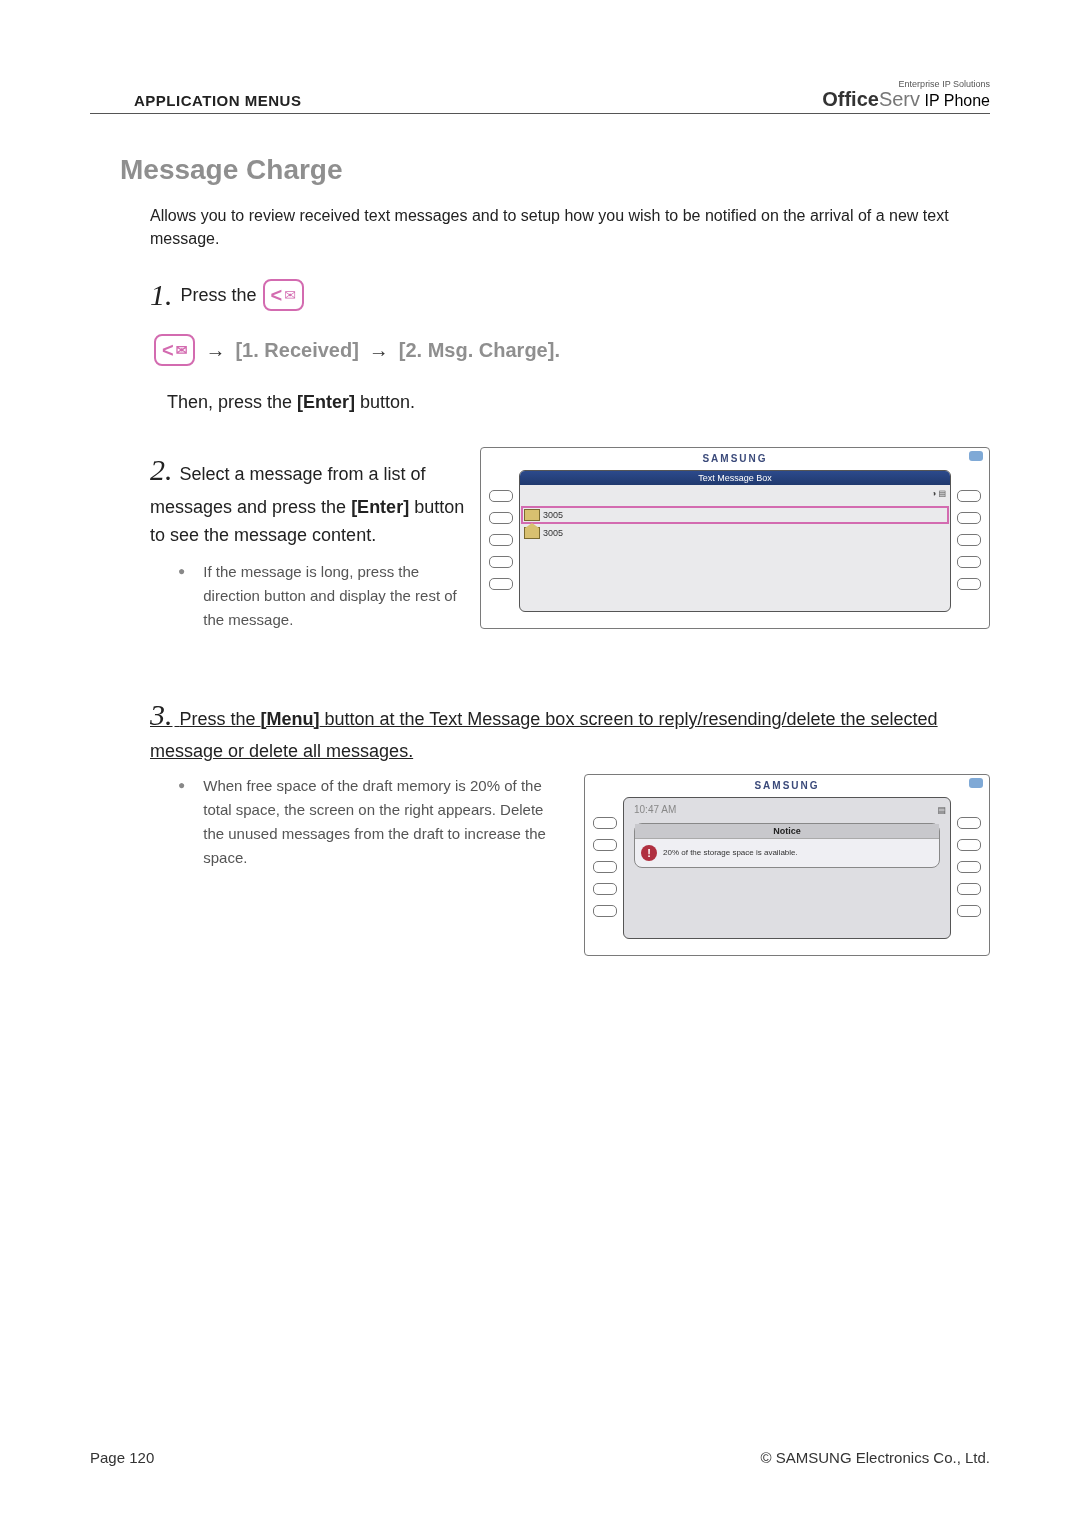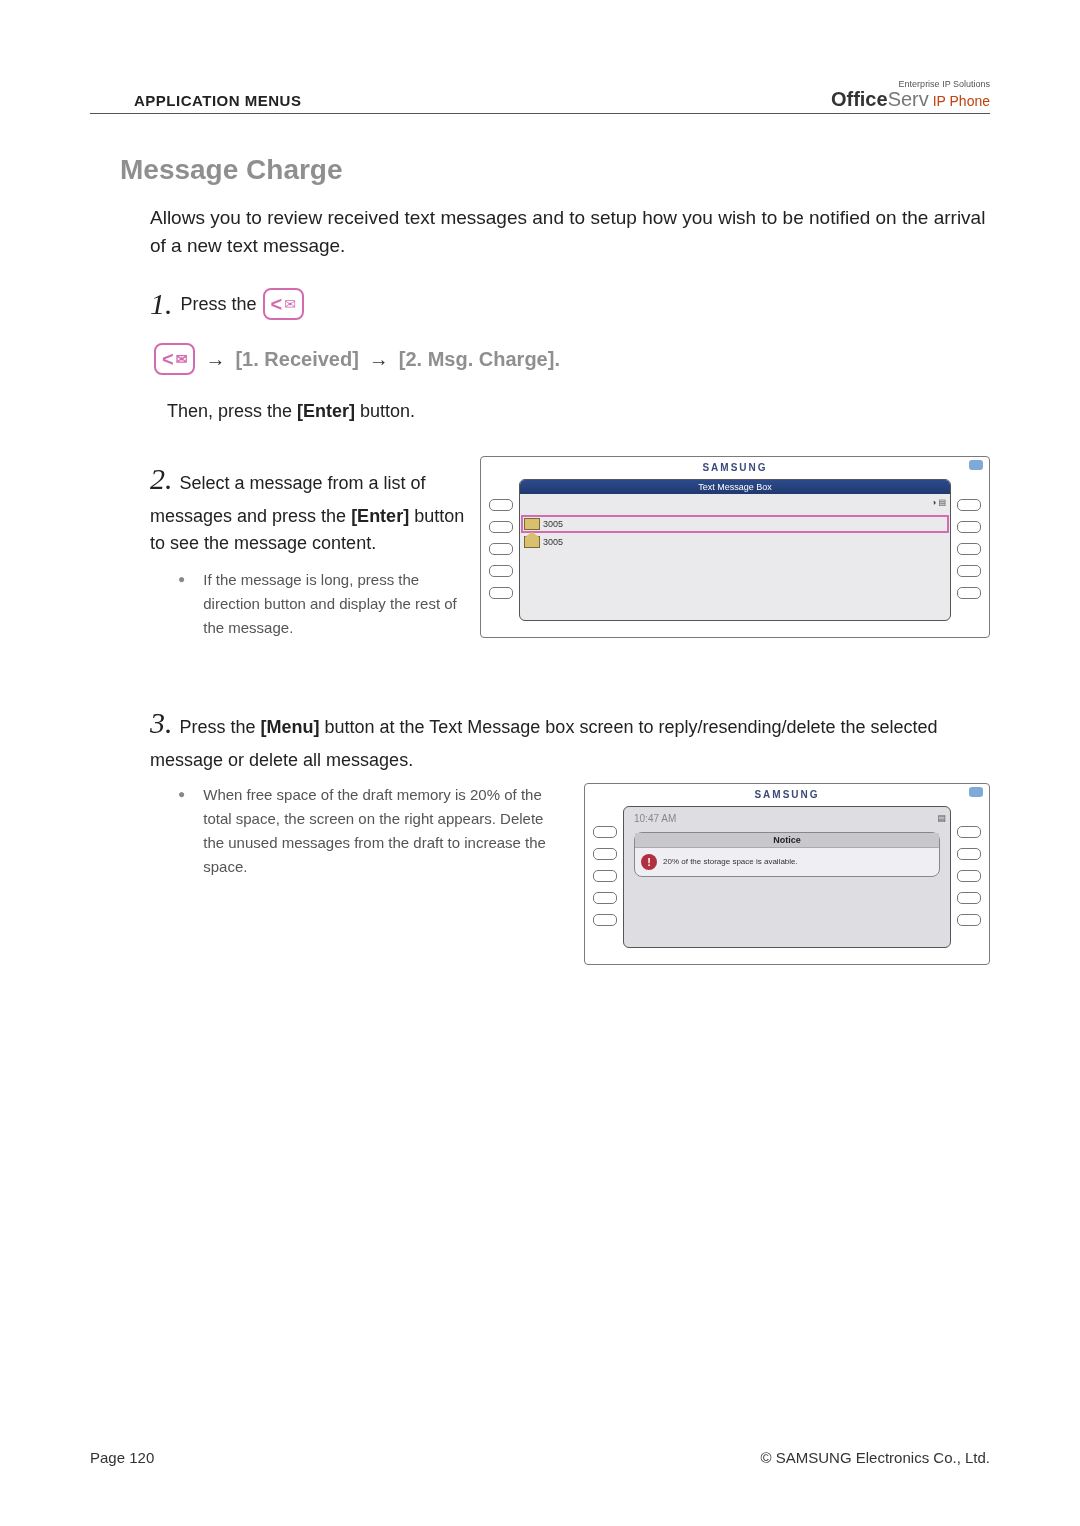--- a/index.html
+++ b/index.html
@@ -36,36 +36,36 @@
   .brand-small {
     font-size: 9px;
     color: #555;
   }
   .brand-main {
     font-size: 20px;
     color: #333;
   }
   .brand-main .bold { font-weight: bold; }
   .brand-main .light { font-weight: normal; color: #777; }
-  .brand-tail { font-size: 14px; color: #c2410c; }
+  .brand-tail { font-size: 16px; color: #000000; }
 
   .content {
     padding-left: 30px;
     padding-top: 40px;
   }
 
   .section-title {
     font-size: 28px;
     font-weight: bold;
     color: #8f8f8f;
     margin-bottom: 18px;
   }
 
   .intro {
-    font-size: 19px;
+    font-size: 16px;
     line-height: 1.45;
     color: #222;
     padding-left: 30px;
     margin-bottom: 28px;
   }
 
   .step {
     padding-left: 30px;
     margin-bottom: 34px;
     position: relative;
@@ -259,20 +259,21 @@
     background: #555;
   }
 
   .step3-wrap {
     padding-left: 30px;
     margin-top: 60px;
   }
   .step3-main {
     font-size: 18px;
     line-height: 1.55;
+    text-decoration: underline;
   }
   .step3-lower {
     display: flex;
     gap: 26px;
     margin-top: 8px;
   }
   .step3-lower .sub-bullet { flex: 0 0 380px; margin-top: 0; }
 
   .notice-screen .screen {
     background: #dedee2;

